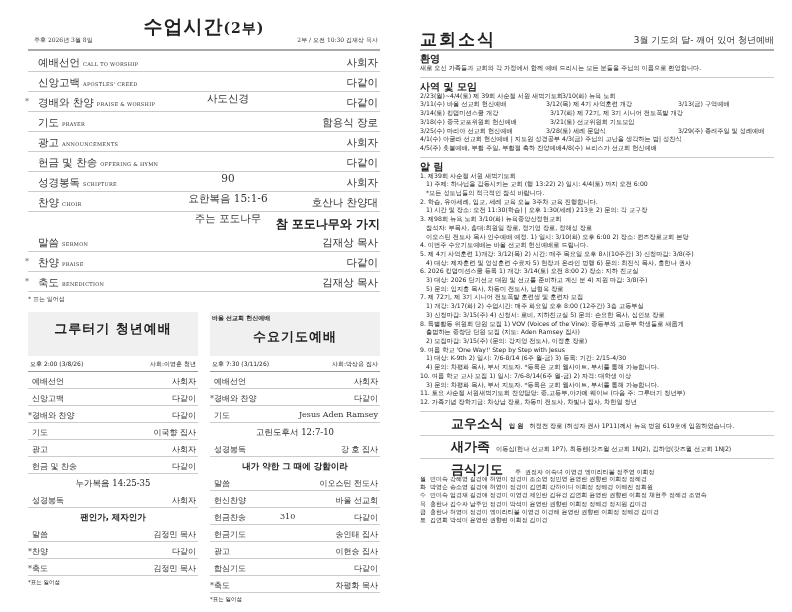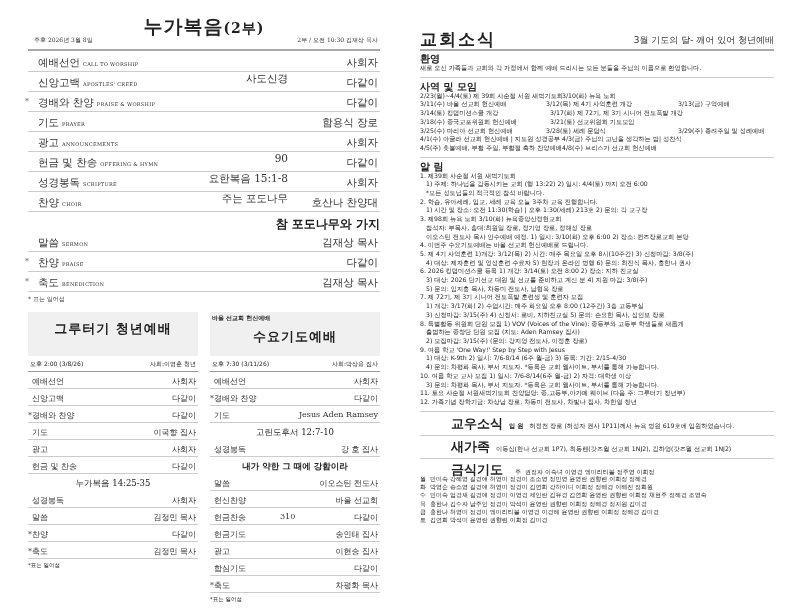--- a/index.html
+++ b/index.html
@@ -13,21 +13,21 @@
   .main-title { position: absolute; left: 0; top: 14px; width: 352px; text-align: center; font-size: 19px; font-weight: bold; letter-spacing: 1px; }
   .main-title .sub { font-size: 14px; font-weight: bold; }
   .meta-row { position: absolute; top: 36px; left: 6px; width: 344px; display: flex; justify-content: space-between; font-size: 6px; color: #333; }
   .thick-rule { position: absolute; top: 49px; left: 0; width: 352px; height: 2px; background: #aaa; }
 
   .svc { position: absolute; left: 0; width: 352px; }
   .row { position: relative; height: 20px; border-bottom: 1px solid #ccc; font-size: 10.5px; color: #333; }
   .row .star { position: absolute; left: -3px; top: 5px; font-size: 8px; color: #555; }
   .row .name { position: absolute; left: 10px; top: 4px; }
   .row .eng { font-size: 5px; letter-spacing: .3px; margin-left: 3px; font-variant: small-caps; }
-  .row .mid { position: absolute; left: 140px; width: 120px; text-align: right; top: 0; }
+  .row .mid { position: absolute; left: 140px; width: 120px; text-align: center; top: 20px; }
   .row .right-v { position: absolute; right: 2px; top: 4px; }
   .sermon-title { height: 20px; text-align: right; font-size: 12px; font-weight: bold; padding-top: 4px; }
   .note { font-size: 6px; color: #444; padding-top: 3px; padding-left: 0px; }
 
   
   .small { position: absolute; top: 312px; width: 170px; font-family: "DejaVu Sans", sans-serif; }
   .small.a { left: 28px; }
   .small.b { left: 210px; }
   .small .head { background: #f0f0f0; height: 44px; position: relative; }
   .small .head .title { position: absolute; left: 0; right: 0; top: 8px; text-align: center; font-size: 13px; font-weight: bold; letter-spacing: 1px; }
@@ -57,21 +57,21 @@
   .big-inline { font-size: 13px; font-weight: bold; margin-right: 6px; font-family: "DejaVu Sans", sans-serif; margin-left: 31px; }
   .inline-row { font-size: 6.2px; font-family: "DejaVu Sans", sans-serif; display: flex; align-items: baseline; height: 18px; }
   .fast-row { display: flex; font-size: 6px; line-height: 8.3px; white-space: nowrap; font-family: "DejaVu Sans", sans-serif; }
   .fast-row .day { width: 10px; display: inline-block; }
 </style>
 </head>
 <body>
 
 <div class="left">
   <div class="main-title">
-    <span>누가복음</span><span class="sub">(2부)</span>
+    <span>수업시간</span><span class="sub">(2부)</span>
   </div>
   <div class="meta-row">
     <span>주후 2026년 3월 8일</span>
     <span>2부 / 오전 10:30  김재상 목사</span>
   </div>
   <div class="thick-rule"></div>
 
   <div class="svc" style="top:52px;" id="main-rows">
       <div class="row">
 
@@ -105,21 +105,21 @@
       </div>
       <div class="row">
 
       <span class="name">헌금 및 찬송<span class="eng">OFFERING &amp; HYMN</span></span>
       <span class="mid">90</span>
       <span class="right-v">다같이</span>
       </div>
       <div class="row">
 
       <span class="name">성경봉독<span class="eng">SCRIPTURE</span></span>
-      <span class="mid">요한복음 15:1-8</span>
+      <span class="mid">요한복음 15:1-6</span>
       <span class="right-v">사회자</span>
       </div>
       <div class="row">
 
       <span class="name">찬양<span class="eng">CHOIR</span></span>
       <span class="mid">주는 포도나무</span>
       <span class="right-v">호산나 찬양대</span>
       </div>
       <div class="sermon-title">참 포도나무와 가지</div>
       <div class="row">
@@ -179,20 +179,21 @@
     <span class="n ">헌금 및 찬송</span>
 
     <span class="v">다같이</span>
       </div>
       <div class="center-line">누가복음 14:25-35</div>
       <div class="srow">
     <span class="n ">성경봉독</span>
 
     <span class="v">사회자</span>
       </div>
+      <div class="center-line bold">팬인가, 제자인가</div>
       <div class="srow">
     <span class="n ">말씀</span>
 
     <span class="v">김정민 목사</span>
       </div>
       <div class="srow">
     <span class="n st">*찬양</span>
 
     <span class="v">다같이</span>
       </div>

